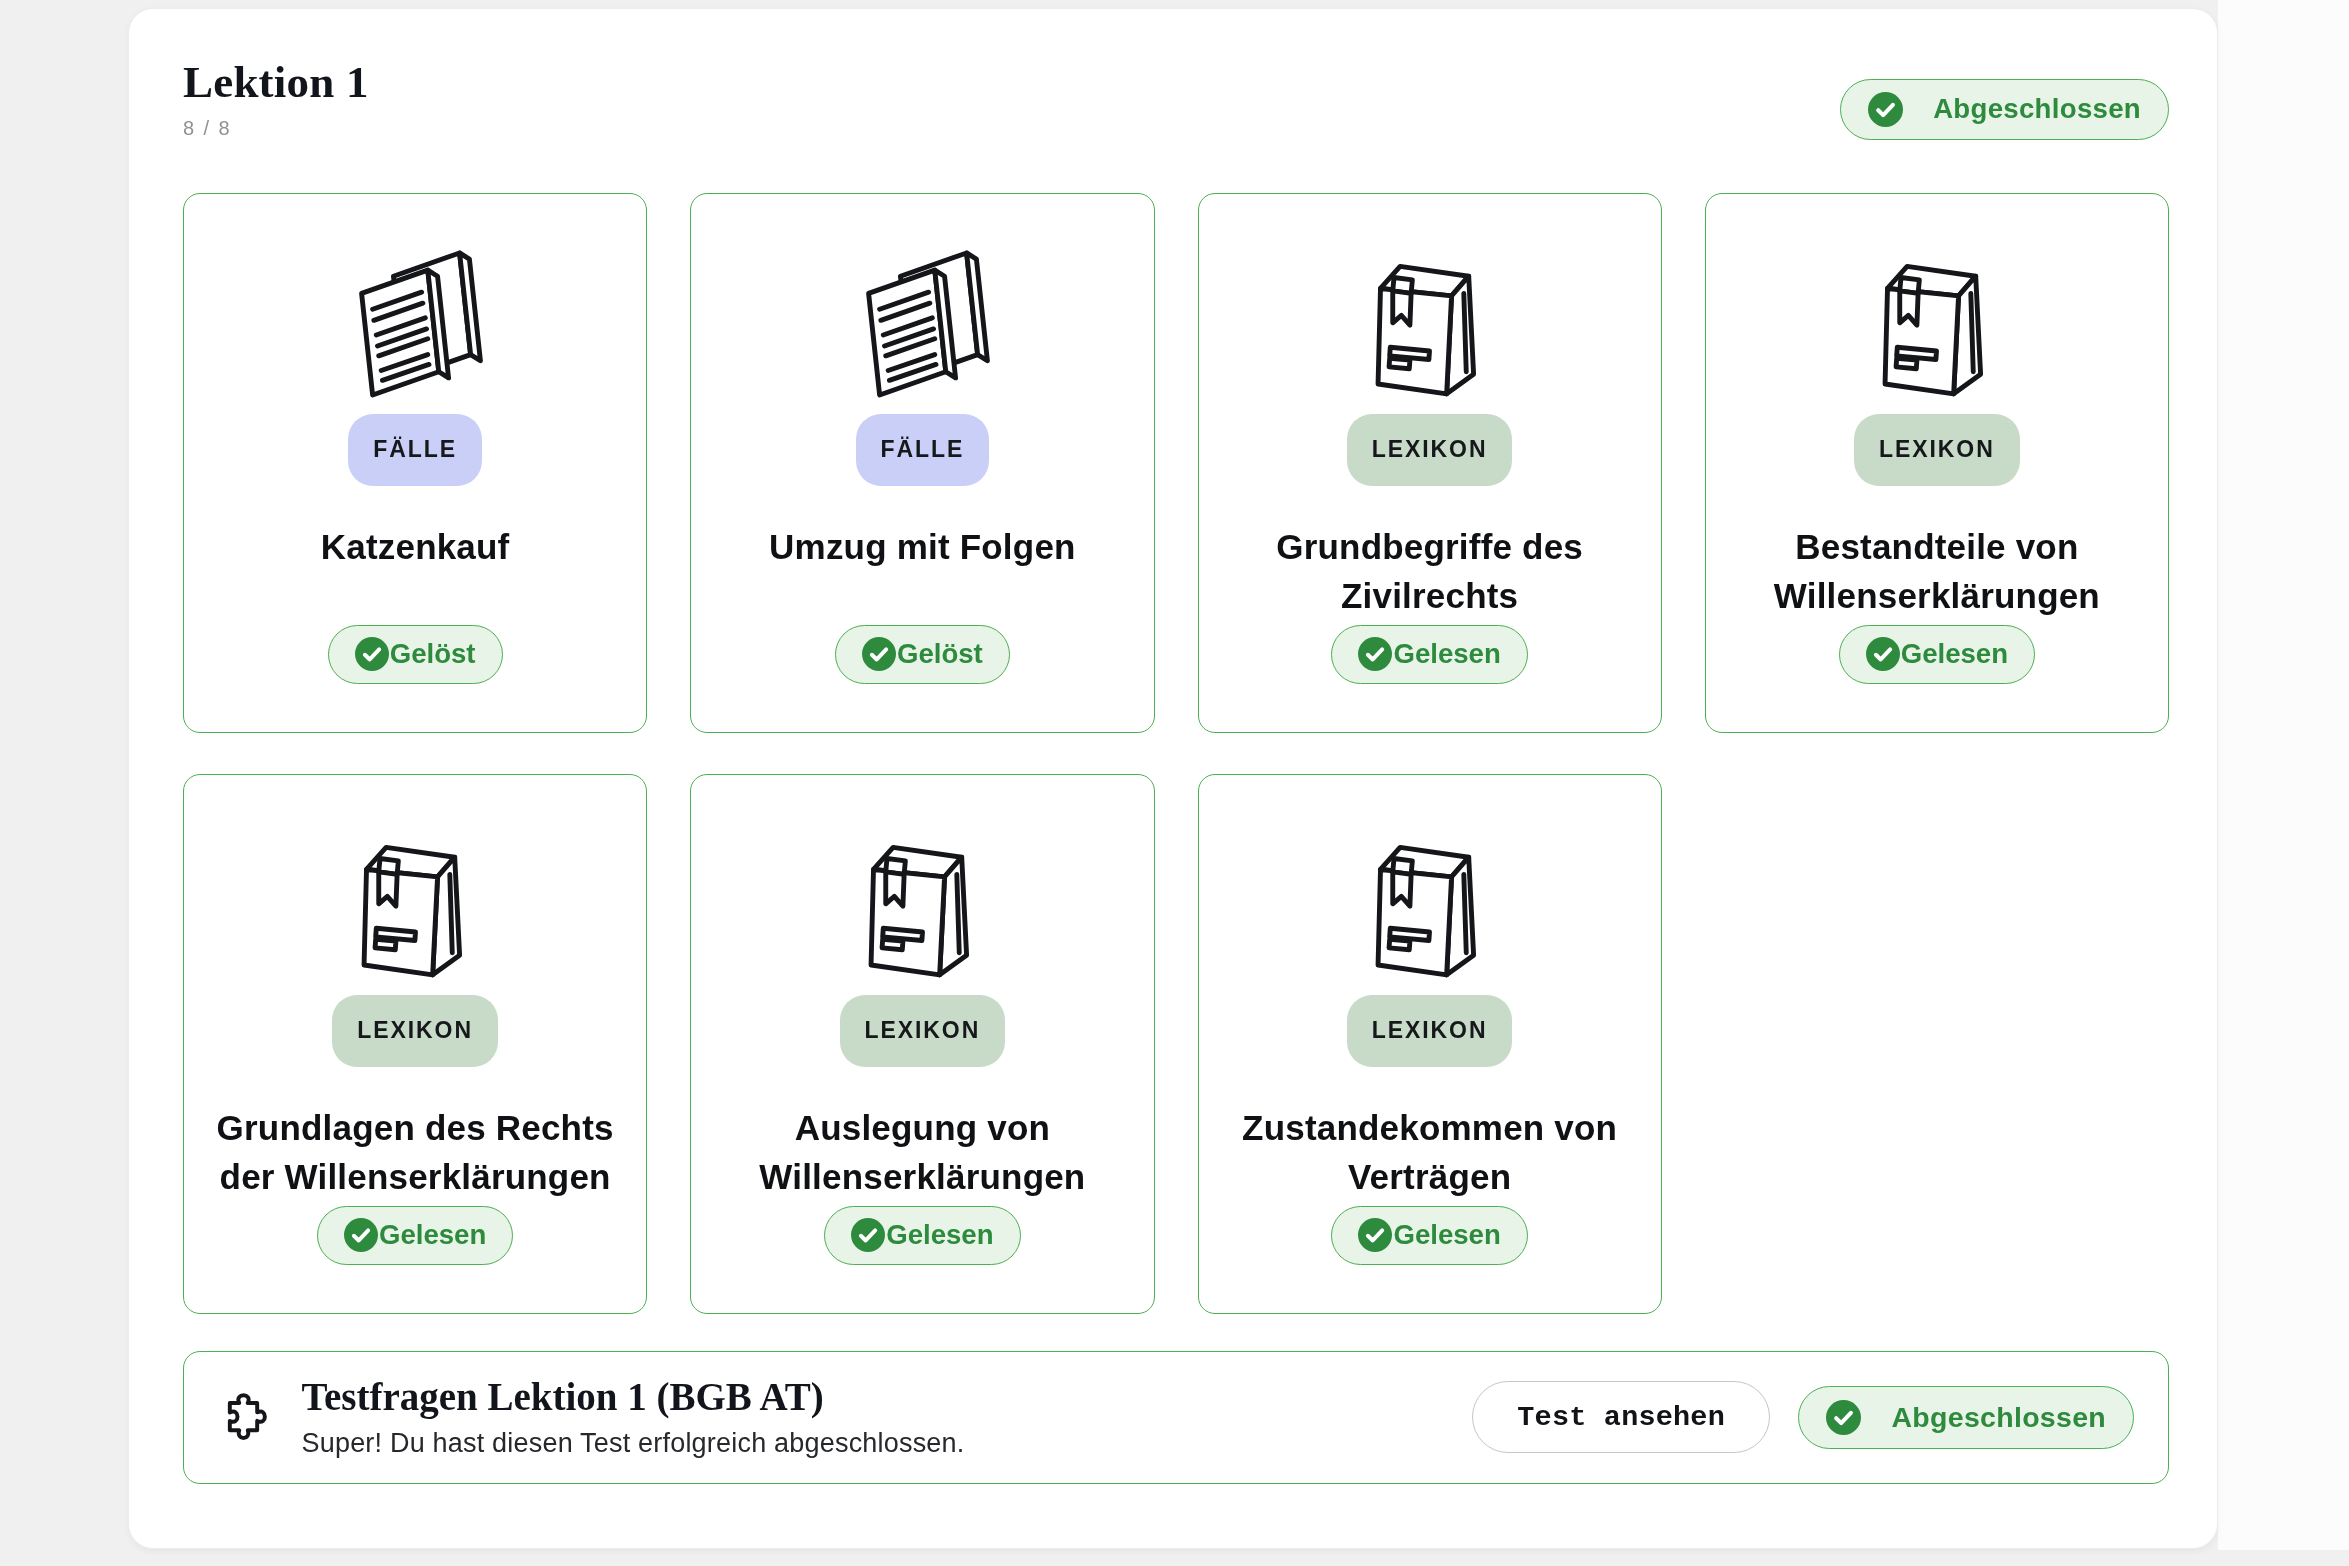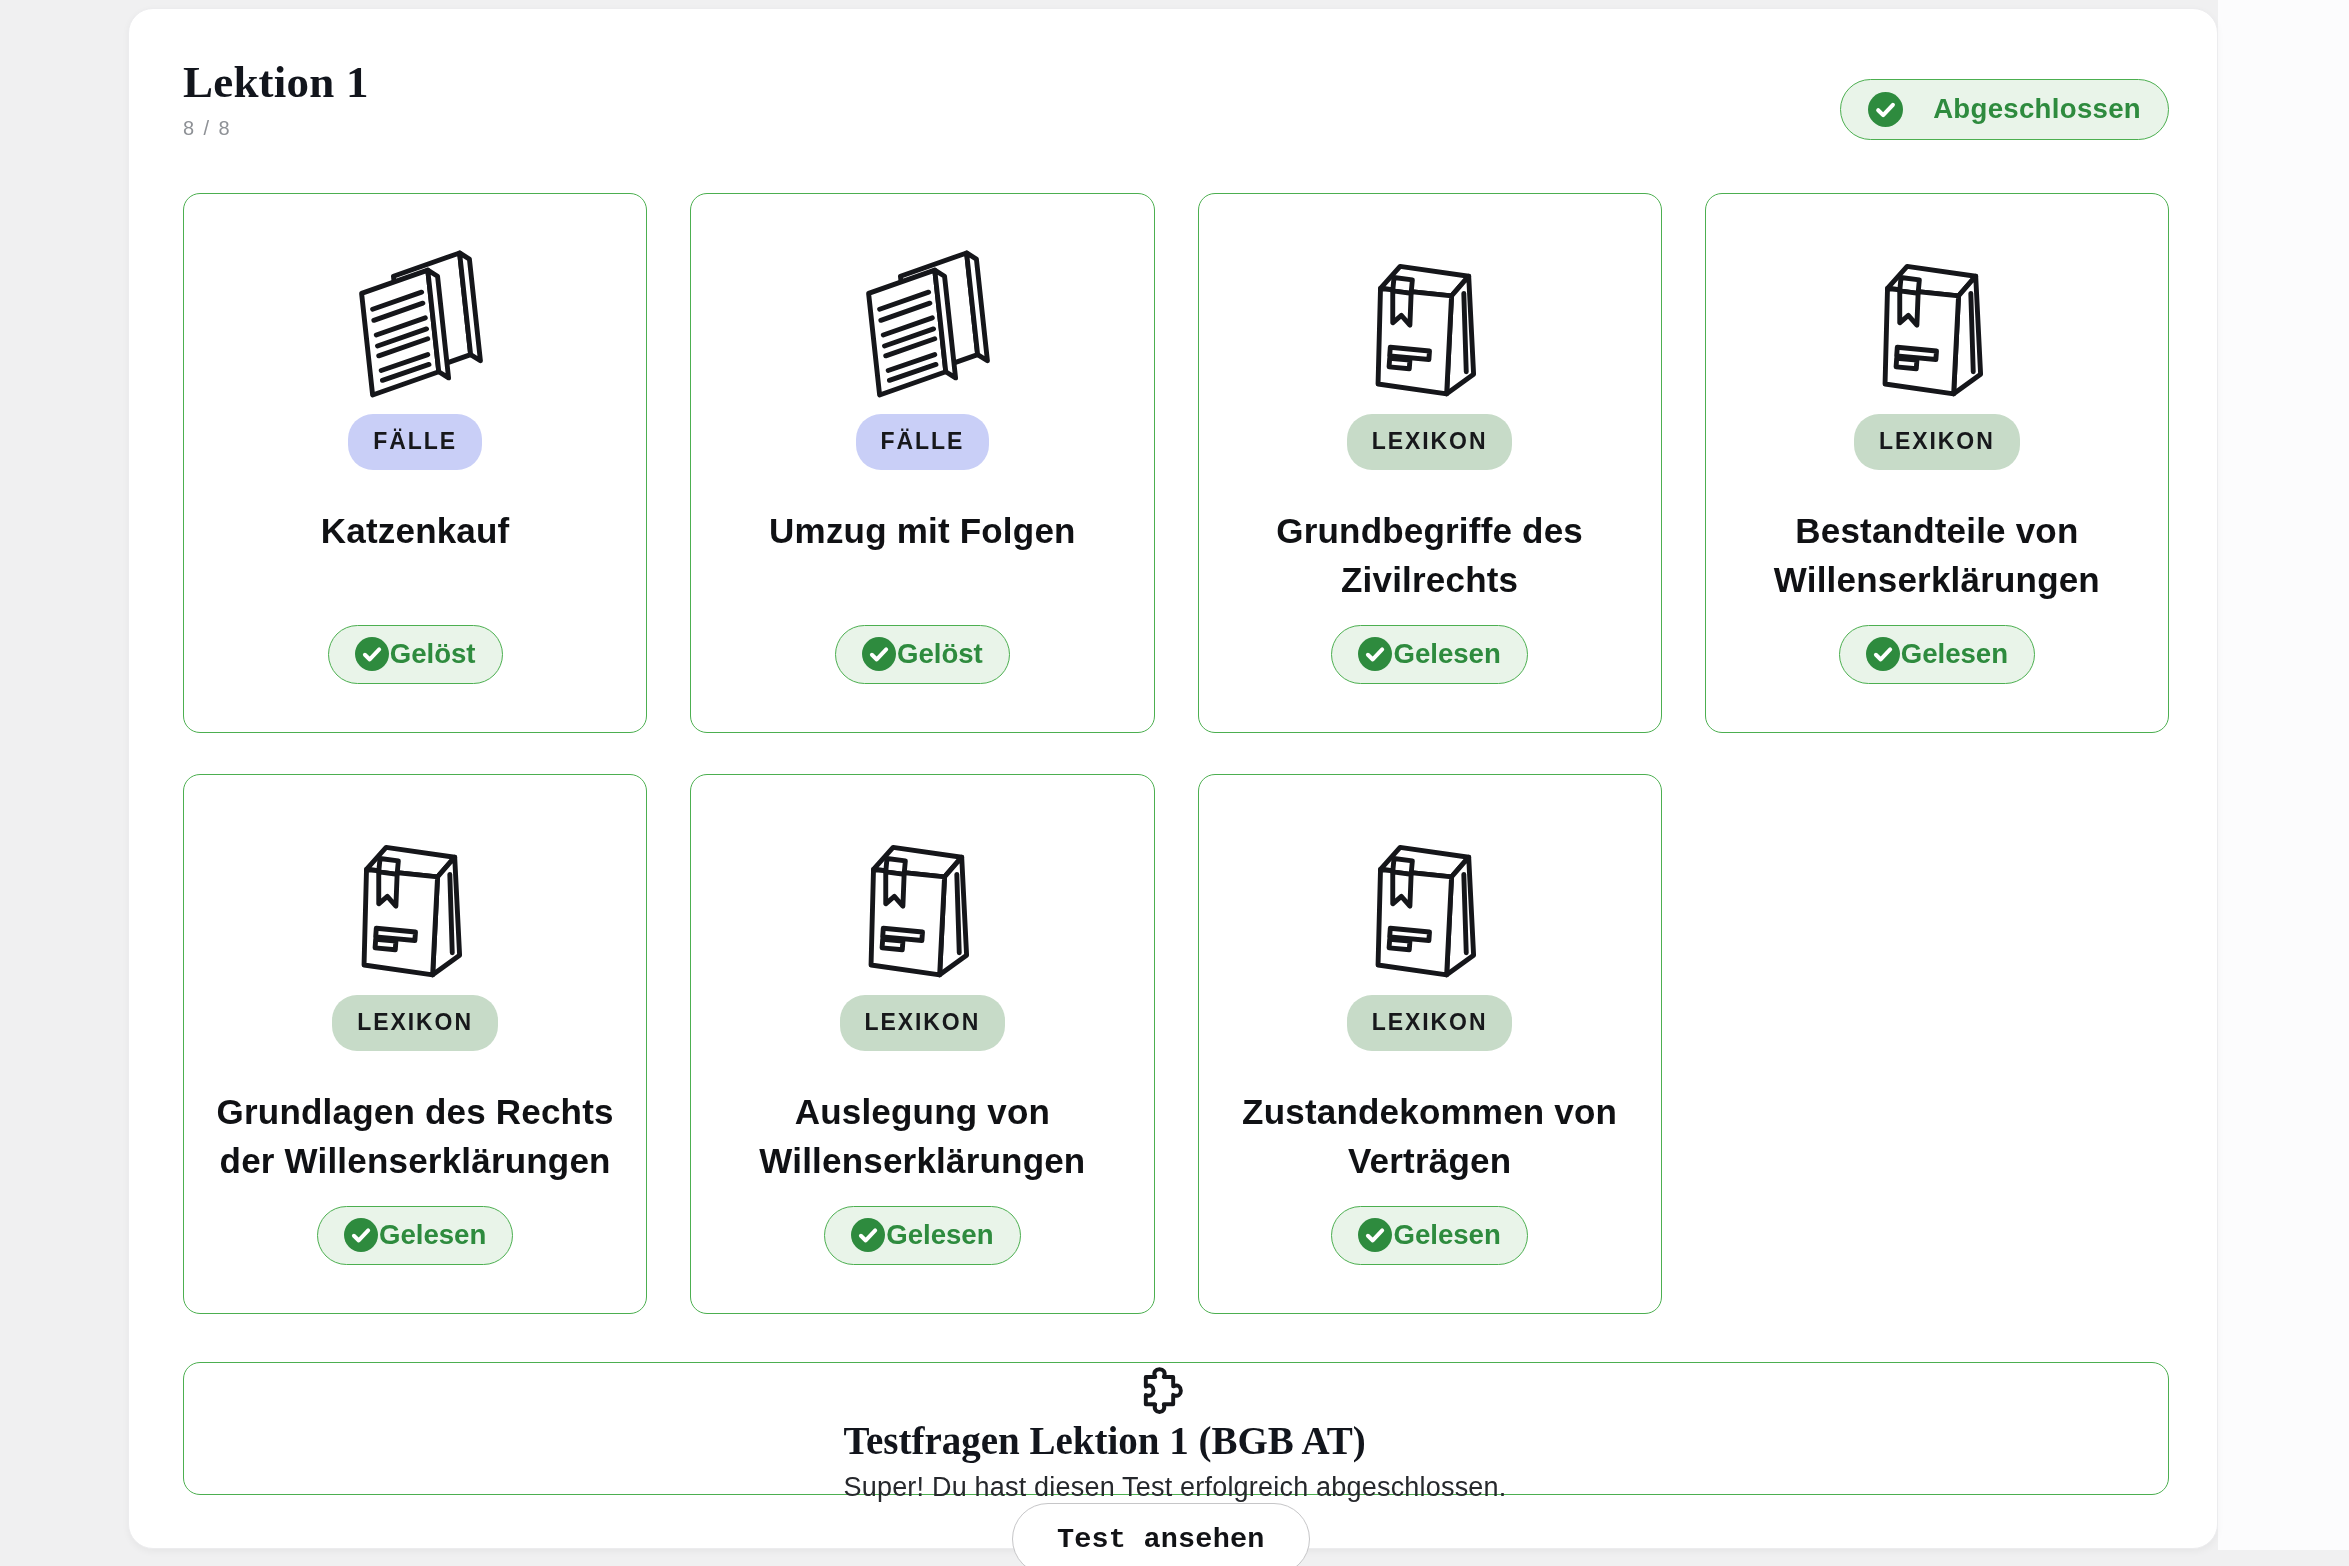--- a/index.html
+++ b/index.html
@@ -49,44 +49,44 @@
   }
   .card{
     border:1.9px solid var(--green-border,#4caf50);
     border-radius:17px;height:540px;box-sizing:border-box;
     display:flex;flex-direction:column;align-items:center;text-align:center;
     padding:48px 27px 48px;background:#fff;cursor:pointer;
   }
   .card-icon{height:164px;display:flex;align-items:center;justify-content:center;}
   .card-icon svg{width:147px;height:160px;}
   .type-badge{
-    margin-top:7.6px;height:40px;border-radius:25px;padding:8px 25px;
+    margin-top:7.6px;height:40px;border-radius:25px;padding:16px 25px;
     display:inline-flex;align-items:center;
     font-size:23px;font-weight:700;letter-spacing:1.9px;color:#17181b;
   }
   .type-badge.faelle{background:var(--faelle-bg,#c9cff7);}
   .type-badge.lexikon{background:var(--lexikon-bg,#c7dbc8);}
   .card-title{
     margin-top:36px;font-size:35px;font-weight:600;color:#101114;
     line-height:1.42;max-width:413px;letter-spacing:0.2px;
   }
   .card .status-pill{
     margin-top:auto;
     display:inline-flex;align-items:center;gap:1px;
     background:var(--status-bg,#e9f4e9);
     border:1.9px solid var(--green-border,#4caf50);
     border-radius:30px;height:59px;padding:0 26px;box-sizing:border-box;
     color:var(--status-green,#2e8b3e);font-size:27.6px;font-weight:700;
   }
   .card .status-pill .check{width:34px;height:34px;color:var(--status-green,#2e8b3e);flex:none;}
   
   .test-row{
-    margin-top:48px;height:133px;box-sizing:border-box;
+    margin-top:37px;height:133px;box-sizing:border-box;
     border:1.9px solid var(--green-border,#4caf50);border-radius:17px;
-    display:flex;align-items:center;padding:0 34px 0 32px;background:#fff;flex-direction:column;
+    display:flex;align-items:center;padding:0 34px 0 32px;background:#fff;
   }
   .puzzle-wrap{width:57px;height:57px;margin-right:28.5px;flex:none;display:flex;align-items:center;}
   .puzzle-wrap svg{width:55px;height:53px;}
   .test-texts{display:flex;flex-direction:column;justify-content:center;}
   .test-title{
     font-family:"Liberation Serif", serif;
     font-size:39px;font-weight:700;color:var(--ink,#12151c);line-height:1.1;
   }
   .test-subtitle{margin-top:9.5px;font-size:27px;color:#26282c;letter-spacing:0.2px;}
   .test-spacer{flex:1;}

